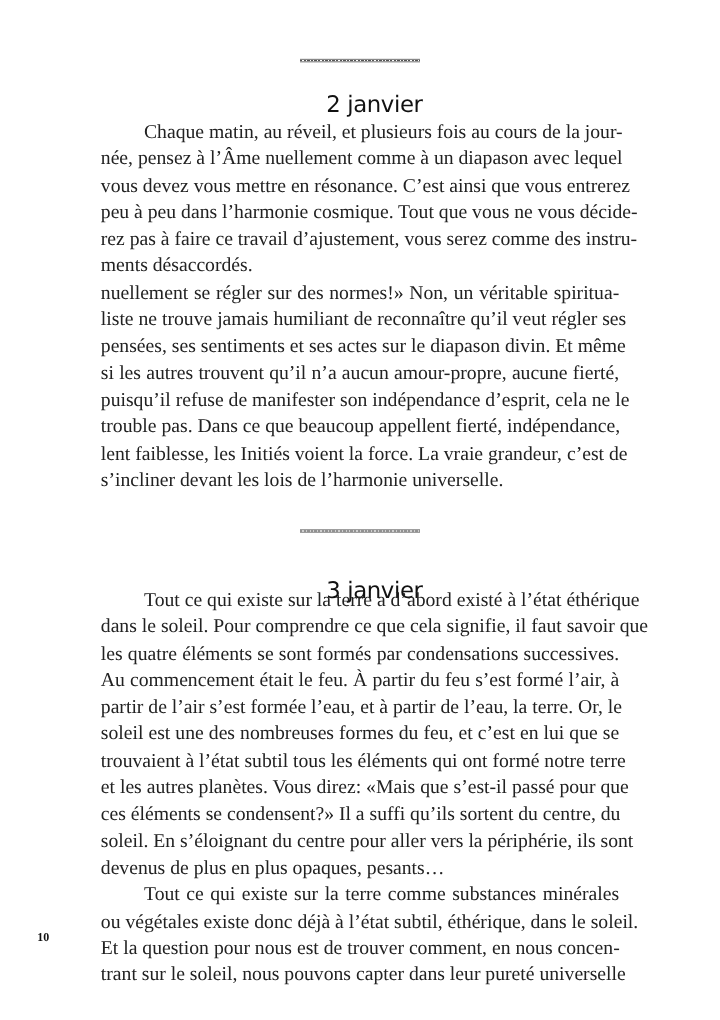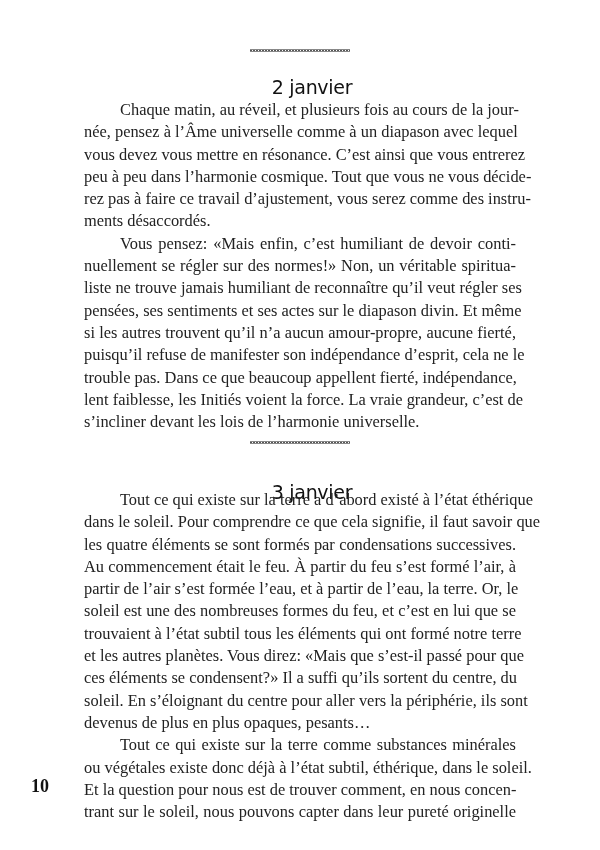--- a/index.html
+++ b/index.html
@@ -20,42 +20,41 @@
     .section-body {
       position: absolute; left: 84px; width: 432px;
       font-family: "Liberation Serif", serif; font-size: 16.4px; line-height: 22.3px;
       color: #222; text-align: justify;
     }
     .line { display: block; white-space: nowrap; text-align-last: justify; }
     .line.last { text-align-last: left; }
     .line.indent { padding-left: 36px; }
     .page-number {
       position: absolute; left: 31px; top: 776px;
-      font-family: "Liberation Serif", serif; font-size: 18px; font-weight: bold; color: #111;
+      font-family: "Liberation Serif", serif; font-size: 10px; font-weight: bold; color: #111;
     }
   </style>
 </head>
 <body>
 
 <div class="page">
 
   <div class="ornament" style="top:49px;"></div>
   <h2 class="heading" style="top:64px;">2 janvier</h2>
 
   <div class="section-body" style="top:99px;">
     <div>
       <span class="line indent">Chaque matin, au réveil, et plusieurs fois au cours de la jour-</span>
-      <span class="line">née, pensez à l’Âme universelle comme à un diapason avec lequel</span>
+      <span class="line">née, pensez à l’Âme nuellement comme à un diapason avec lequel</span>
       <span class="line">vous devez vous mettre en résonance. C’est ainsi que vous entrerez</span>
       <span class="line">peu à peu dans l’harmonie cosmique. Tout que vous ne vous décide-</span>
       <span class="line">rez pas à faire ce travail d’ajustement, vous serez comme des instru-</span>
       <span class="line last">ments désaccordés.</span>
     </div>
     <div>
-      <span class="line indent">Vous pensez: «Mais enfin, c’est humiliant de devoir conti-</span>
       <span class="line">nuellement se régler sur des normes!» Non, un véritable spiritua-</span>
       <span class="line">liste ne trouve jamais humiliant de reconnaître qu’il veut régler ses</span>
       <span class="line">pensées, ses sentiments et ses actes sur le diapason divin. Et même</span>
       <span class="line">si les autres trouvent qu’il n’a aucun amour-propre, aucune fierté,</span>
       <span class="line">puisqu’il refuse de manifester son indépendance d’esprit, cela ne le</span>
       <span class="line">trouble pas. Dans ce que beaucoup appellent fierté, indépendance,</span>
       <span class="line">lent faiblesse, les Initiés voient la force. La vraie grandeur, c’est de</span>
       <span class="line last">s’incliner devant les lois de l’harmonie universelle.</span>
     </div>
   </div>
@@ -74,18 +73,18 @@
       <span class="line">trouvaient à l’état subtil tous les éléments qui ont formé notre terre</span>
       <span class="line">et les autres planètes. Vous direz: «Mais que s’est-il passé pour que</span>
       <span class="line">ces éléments se condensent?» Il a suffi qu’ils sortent du centre, du</span>
       <span class="line">soleil. En s’éloignant du centre pour aller vers la périphérie, ils sont</span>
       <span class="line last">devenus de plus en plus opaques, pesants…</span>
     </div>
     <div>
       <span class="line indent">Tout ce qui existe sur la terre comme substances minérales</span>
       <span class="line">ou végétales existe donc déjà à l’état subtil, éthérique, dans le soleil.</span>
       <span class="line">Et la question pour nous est de trouver comment, en nous concen-</span>
-      <span class="line">trant sur le soleil, nous pouvons capter dans leur pureté originelle</span>
+      <span class="line">trant sur le soleil, nous pouvons capter dans leur pureté universelle</span>
     </div>
   </div>
 
   <div class="page-number">10</div>
 </div>
 
 </body></html>

